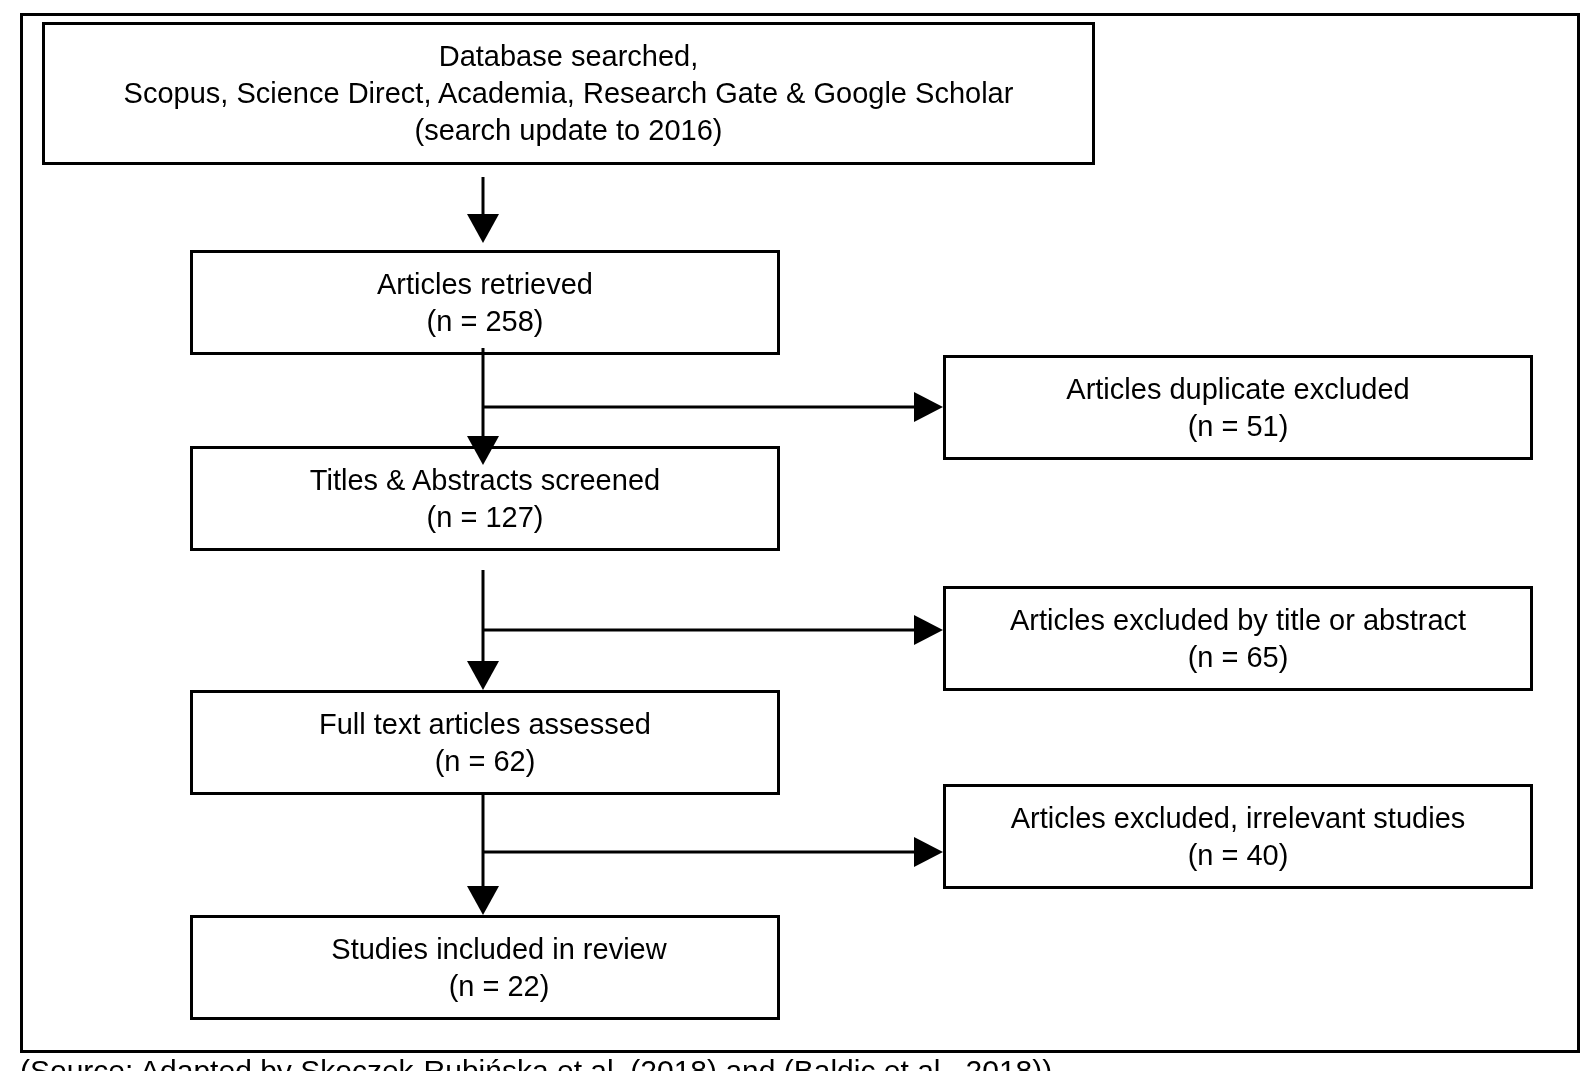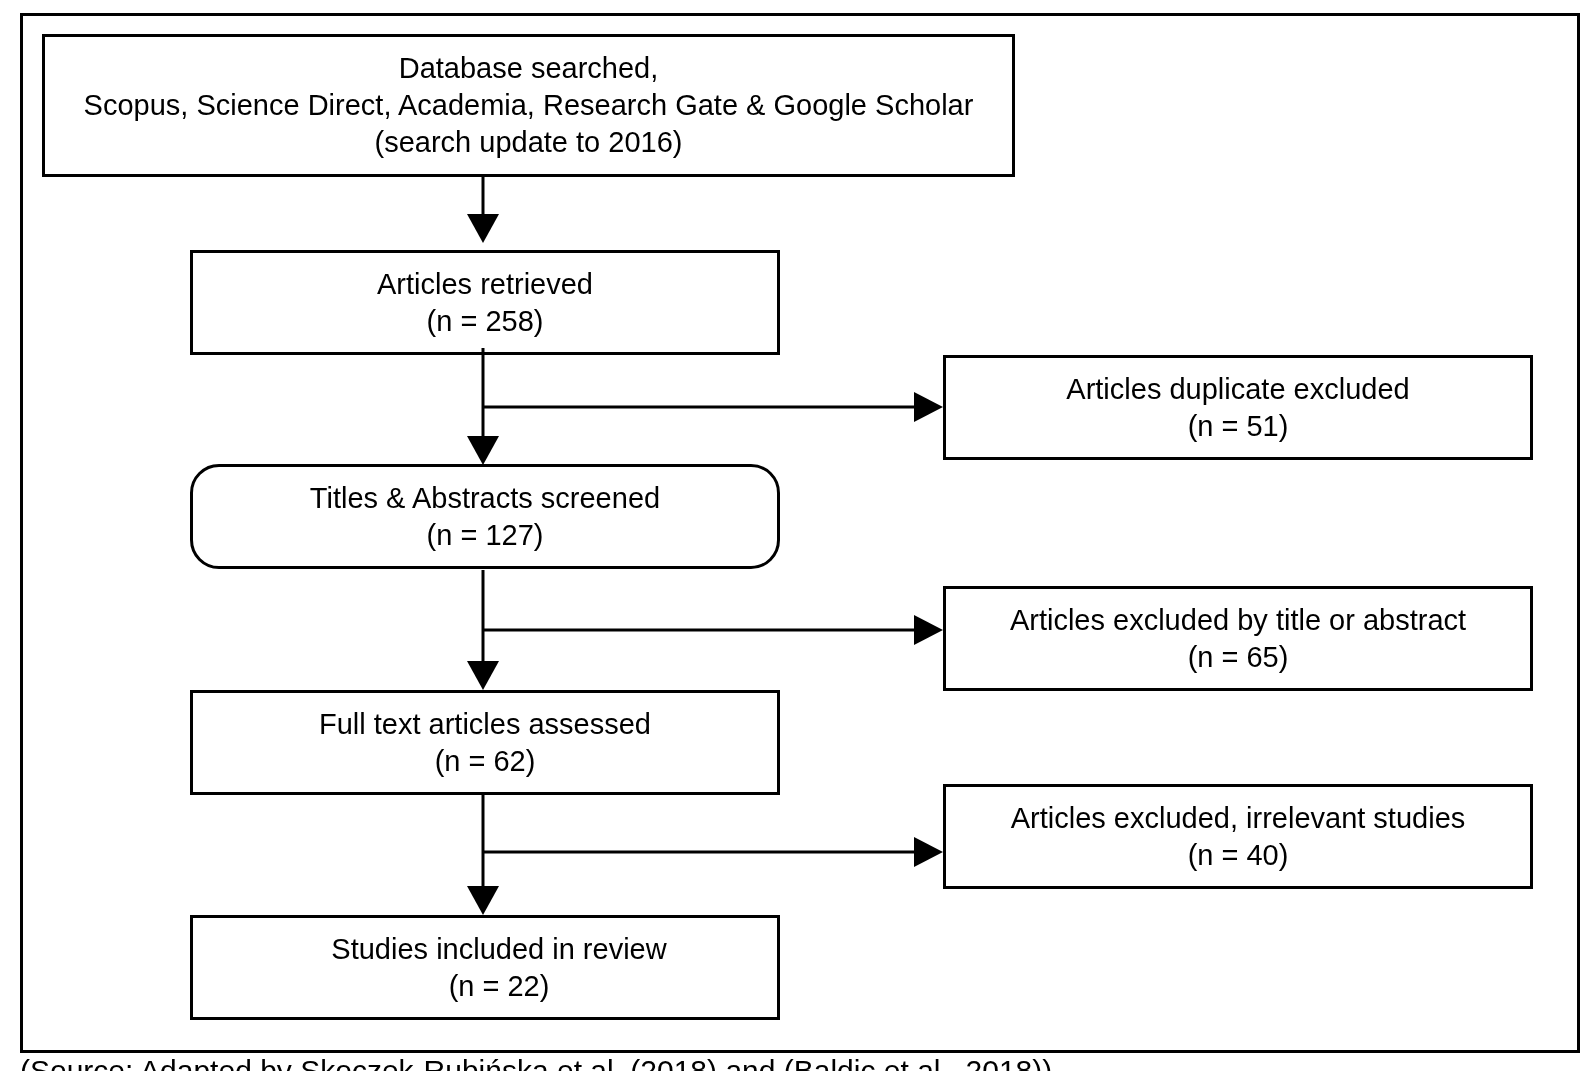--- a/index.html
+++ b/index.html
@@ -32,25 +32,25 @@
     background: #ffffff;
     display: flex;
     flex-direction: column;
     justify-content: center;
     align-items: center;
     text-align: center;
     font-size: 29px;
     line-height: 37px;
     color: #000000;
   }
-  .box-top    { left: 42px;  top: 34px;  width: 973px; height: 143px; }
+  .box-top    { left: 42px;  top: 22px;  width: 1053px; height: 143px; }
   .box-main   { left: 190px; width: 590px; height: 105px; }
   .box-side   { left: 943px; width: 590px; height: 105px; }
   .y-retrieved { top: 250px; }
-  .y-screened  { top: 464px; border-radius: 29px; }
+  .y-screened  { top: 446px; }
   .y-fulltext  { top: 690px; }
   .y-included  { top: 915px; padding-left: 28px; }
   .y-dup       { top: 355px; }
   .y-titleexcl { top: 586px; }
   .y-irrel     { top: 784px; }
   .arrows {
     position: absolute;
     left: 0;
     top: 0;
     pointer-events: none;

